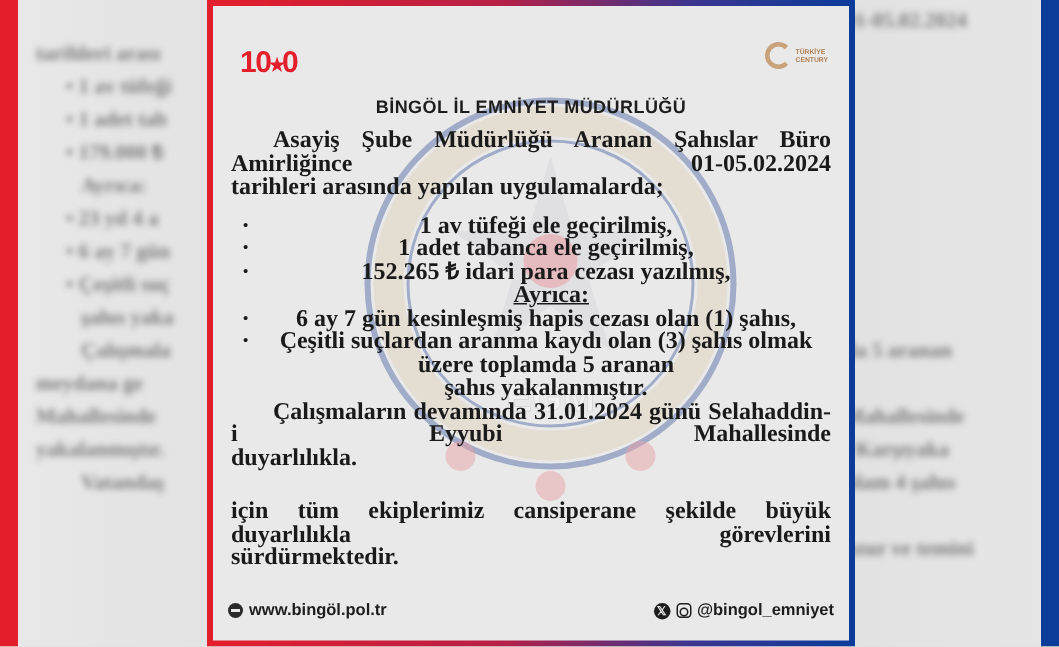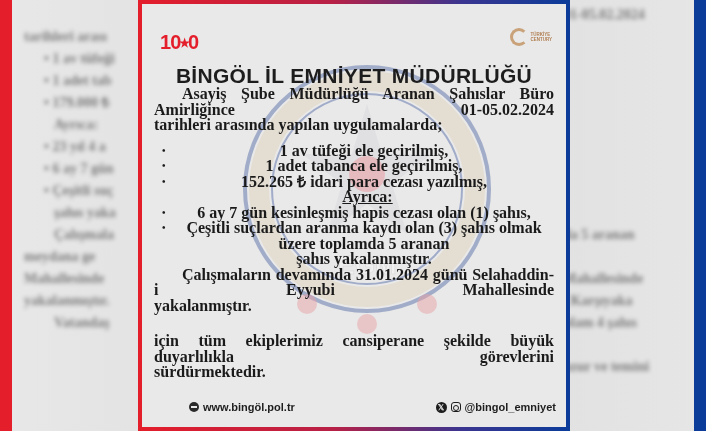--- a/index.html
+++ b/index.html
@@ -61,21 +61,21 @@
       border: 3px solid #c9a27a; border-right-color: transparent; box-sizing: border-box;
     }
     .logo-century .txt {
       font-family: "Liberation Sans", sans-serif; font-size: 4.5px; font-weight: bold;
       color: #b07d4f; line-height: 5px; text-align: left;
     }
 
     .title {
       position: absolute; left: 0; right: 0; top: 60px; text-align: center;
       font-family: "Liberation Sans", sans-serif; font-weight: bold;
-      font-size: 21px; color: #1d1d1d; letter-spacing: .3px;
+      font-size: 12px; color: #1d1d1d; letter-spacing: .3px;
     }
 
     .body {
       position: absolute; left: 12px; right: 12px; top: 82px;
       font-size: 16px; font-weight: bold; color: #1a1a1a; line-height: 15.5px;
     }
     .para { text-align: justify; text-align-last: left; margin: 0; }
     .para .indent { display: inline-block; width: 28px; }
     .justify-line { text-align: justify; text-align-last: justify; }
     .list { list-style: none; margin: 10px 0 0 0; padding: 0 0 0 0; }
@@ -83,21 +83,21 @@
     .list li::before { content: "•"; position: absolute; left: 8px; top: 0; font-size: 10px; }
     .list li.sub { padding-left: 27px; }
     .list li.sub::before { content: ""; }
     .list li.sub span { text-decoration: underline; }
     .list li .cont { display: block; }
     .gap { height: 14px; }
 
     .footer {
       position: absolute; left: 10px; right: 10px; bottom: 14px;
       display: flex; justify-content: space-between; align-items: center;
-      font-family: "Liberation Sans", sans-serif; font-weight: bold; font-size: 11px; color: #1d1d1d; margin-left: 37px;
+      font-family: "Liberation Sans", sans-serif; font-weight: bold; font-size: 11px; color: #1d1d1d;
     }
     .footer .left, .footer .right { display: flex; align-items: center; gap: 4px; }
     .globe {
       width: 10px; height: 10px; border-radius: 50%; background: #2a2a2a; position: relative;
     }
     .globe::after { content:""; position:absolute; left:2px; right:2px; top:4px; height:2px; background:#e9e9e9; }
     .x-ico {
       width: 11px; height: 11px; border-radius: 50%; background: #1d1d1d; color: #e9e9e9;
       font-size: 8px; line-height: 11px; text-align: center;
     }
@@ -190,21 +190,21 @@
         <li class="sub"><span>Ayrıca:</span></li>
         <li>6 ay 7 gün kesinleşmiş hapis cezası olan (1) şahıs,</li>
         <li>
           <span class="cont">Çeşitli suçlardan aranma kaydı olan (3) şahıs olmak üzere toplamda 5 aranan</span>
           <span class="cont">şahıs yakalanmıştır.</span>
         </li>
       </ul>
 
       <p class="para">
         <span class="justify-line" style="display:block"><span class="indent"></span><span>Çalışmaların devamında 31.01.2024 günü Selahaddin-i Eyyubi Mahallesinde</span></span>
-        <span style="display:block">yakalanmıştır.</span>
+        <span style="display:block">duyarlılıkla.</span>
       </p>
 
       <div class="gap"></div>
       <div class="gap" style="height:6px"></div>
 
       <p class="para">
         <span class="justify-line" style="display:block">için tüm ekiplerimiz cansiperane şekilde büyük duyarlılıkla görevlerini</span>
         <span style="display:block">sürdürmektedir.</span>
       </p>
     </div>

